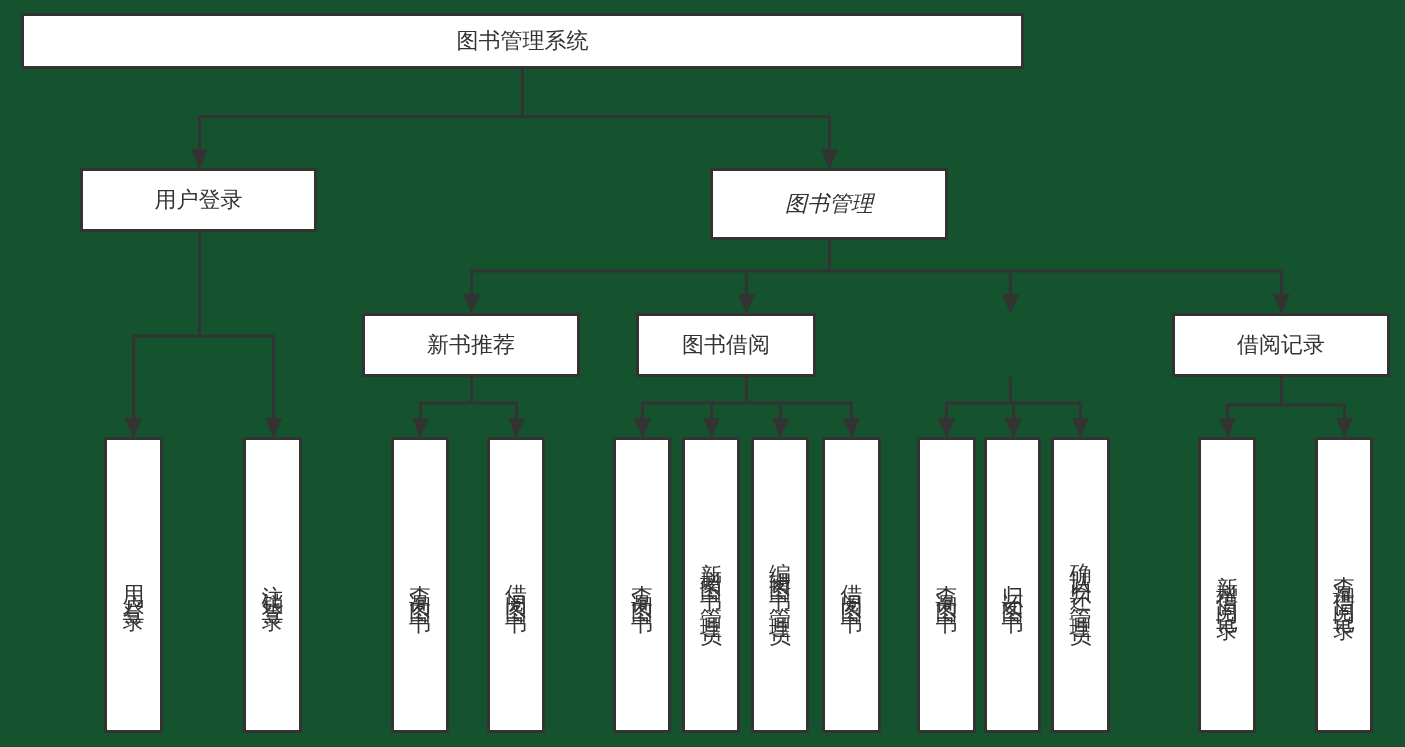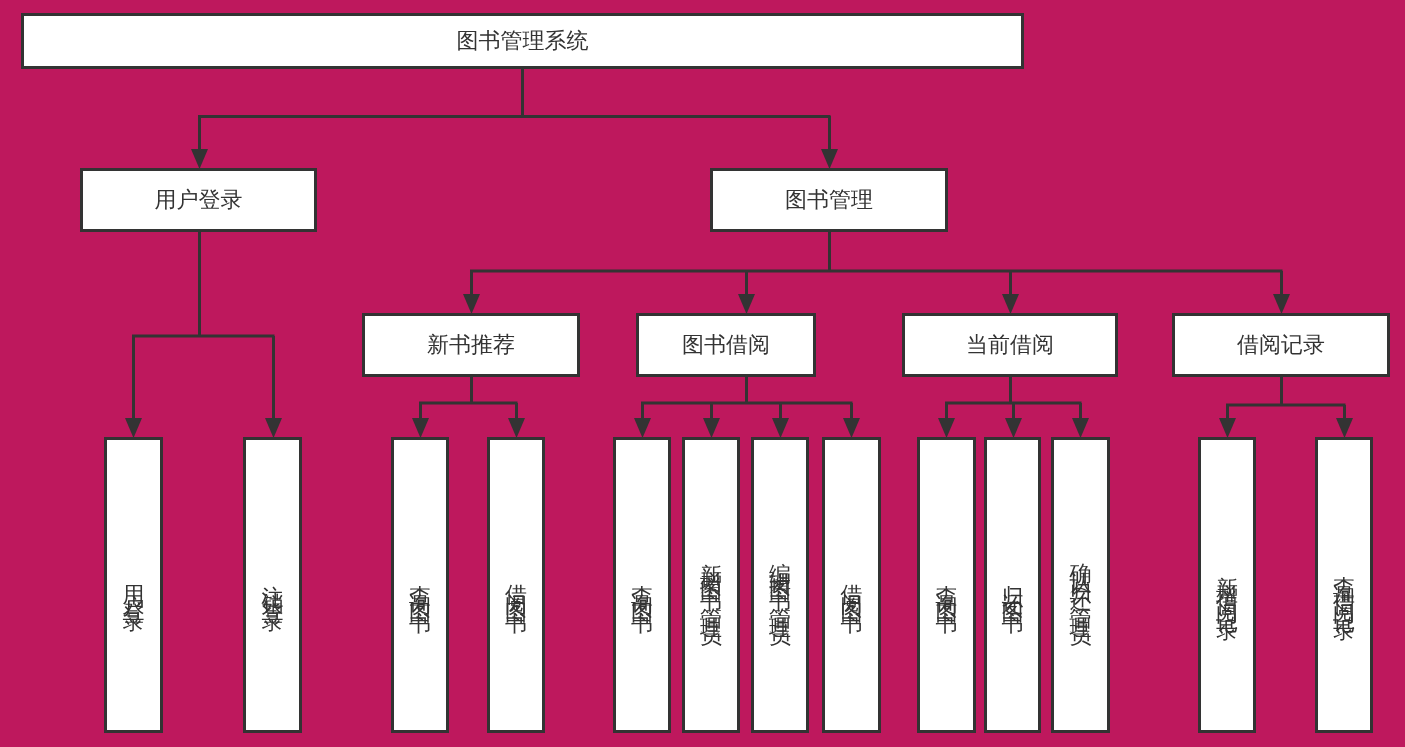--- a/index.html
+++ b/index.html
@@ -1,20 +1,20 @@
 <!DOCTYPE html>
 <html><head>
 <meta charset="utf-8">
 <style>
   html, body { margin: 0; padding: 0; background: #ffffff; }
   #canvas {
     position: relative;
     width: 1405px;
     height: 747px;
-    background: #be185d;
+    background: #14532d;
     font-family: "Liberation Sans", sans-serif;
     overflow: hidden;
   }
   #connector-layer {
     position: absolute;
     left: 0; top: 0;
     width: 1405px;
     height: 747px;
   }
   .node {
@@ -82,25 +82,24 @@
       <polygon points="1005,418 1022,418 1013.5,438"></polygon>
       <polygon points="1072,418 1089,418 1080.5,438"></polygon>
       <polygon points="1219,418 1236,418 1227.5,438"></polygon>
       <polygon points="1336,418 1353,418 1344.5,438"></polygon>
     </g>
   </svg>
 
   <div class="node" style="left:21px; top:13px; width:1003px; height:56px;">图书管理系统</div>
 
   <div class="node" style="left:80px; top:168px; width:237px; height:64px;">用户登录</div>
-  <div class="node" style="left:710px; top:168px; width:238px; height:64px;">图书管理</div>
+  <div class="node" style="left:710px; top:168px; width:238px; height:72px;font-style:italic;">图书管理</div>
 
   <div class="node" style="left:362px; top:313px; width:218px; height:64px;">新书推荐</div>
   <div class="node" style="left:636px; top:313px; width:180px; height:64px;">图书借阅</div>
-  <div class="node" style="left:902px; top:313px; width:216px; height:64px;">当前借阅</div>
   <div class="node" style="left:1172px; top:313px; width:218px; height:64px;">借阅记录</div>
 
   <div class="node leaf" style="left:104px; top:437px; width:59px; height:296px;">用户登录</div>
   <div class="node leaf" style="left:243px; top:437px; width:59px; height:296px;">注销登录</div>
 
   <div class="node leaf" style="left:391px; top:437px; width:58px; height:296px;">查询图书</div>
   <div class="node leaf" style="left:487px; top:437px; width:58px; height:296px;">借阅图书</div>
 
   <div class="node leaf" style="left:613px; top:437px; width:58px; height:296px;">查询图书</div>
   <div class="node leaf" style="left:682px; top:437px; width:58px; height:296px;">新增图书（管理员）</div>

